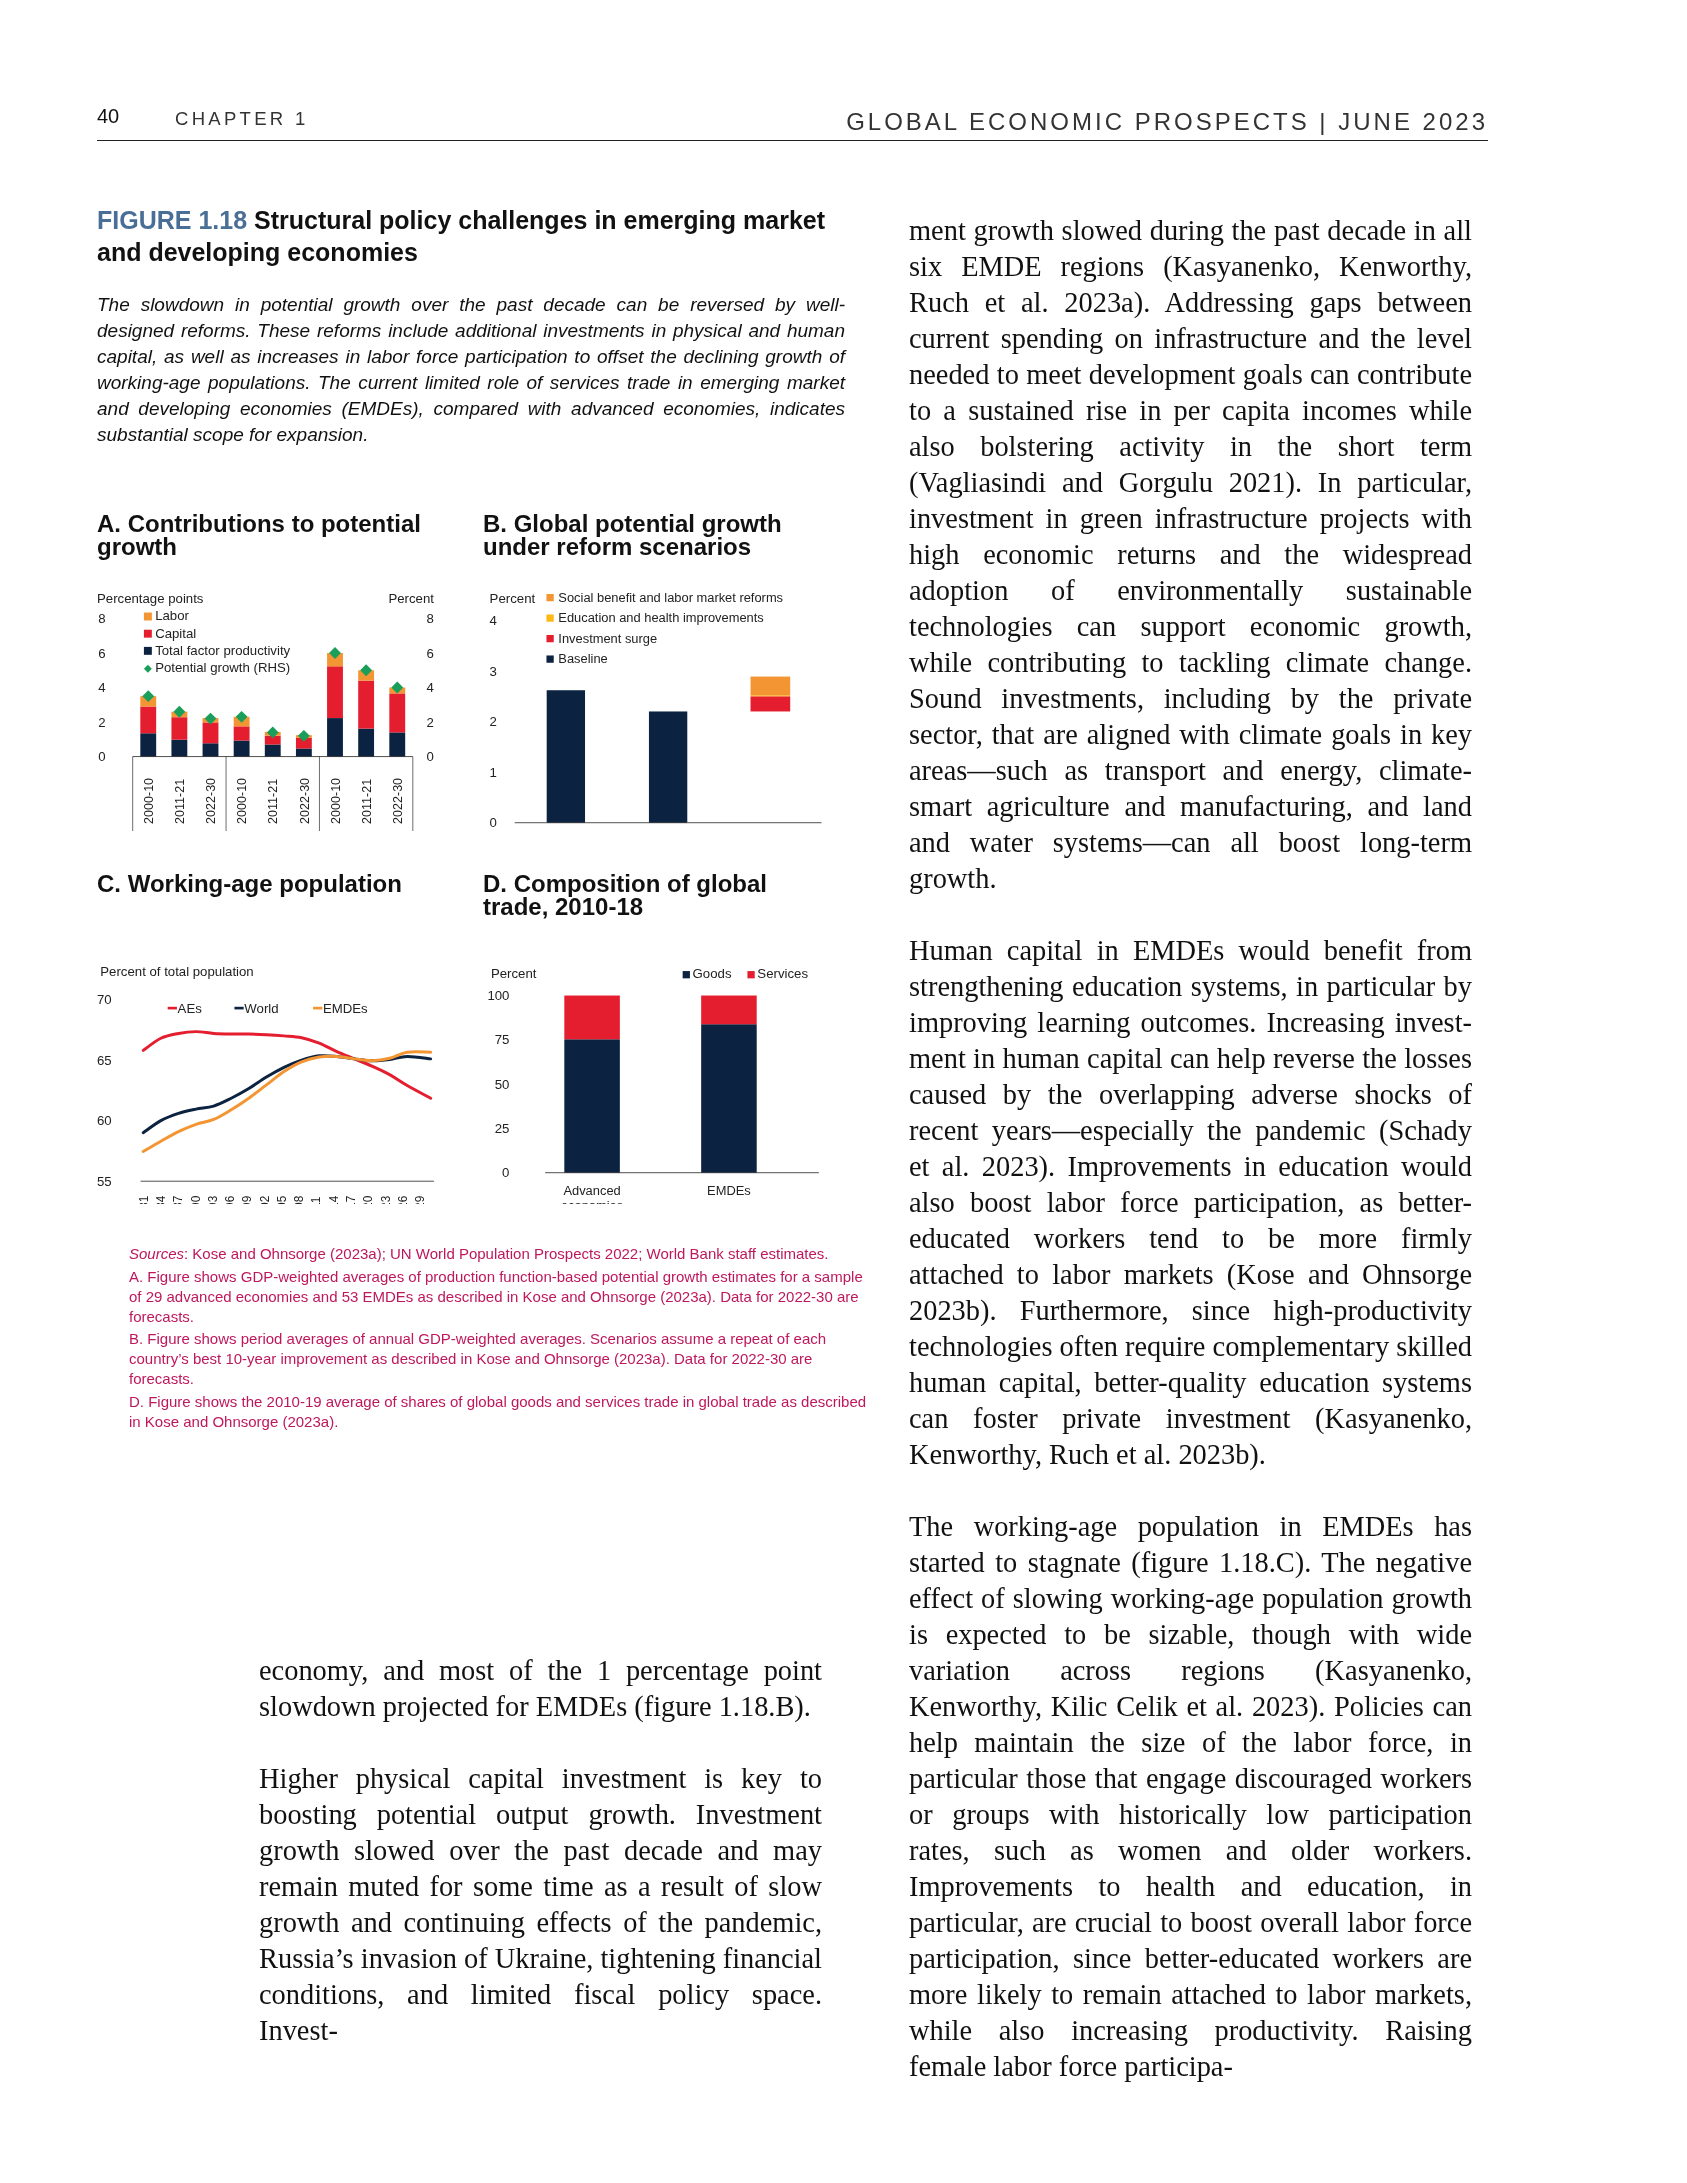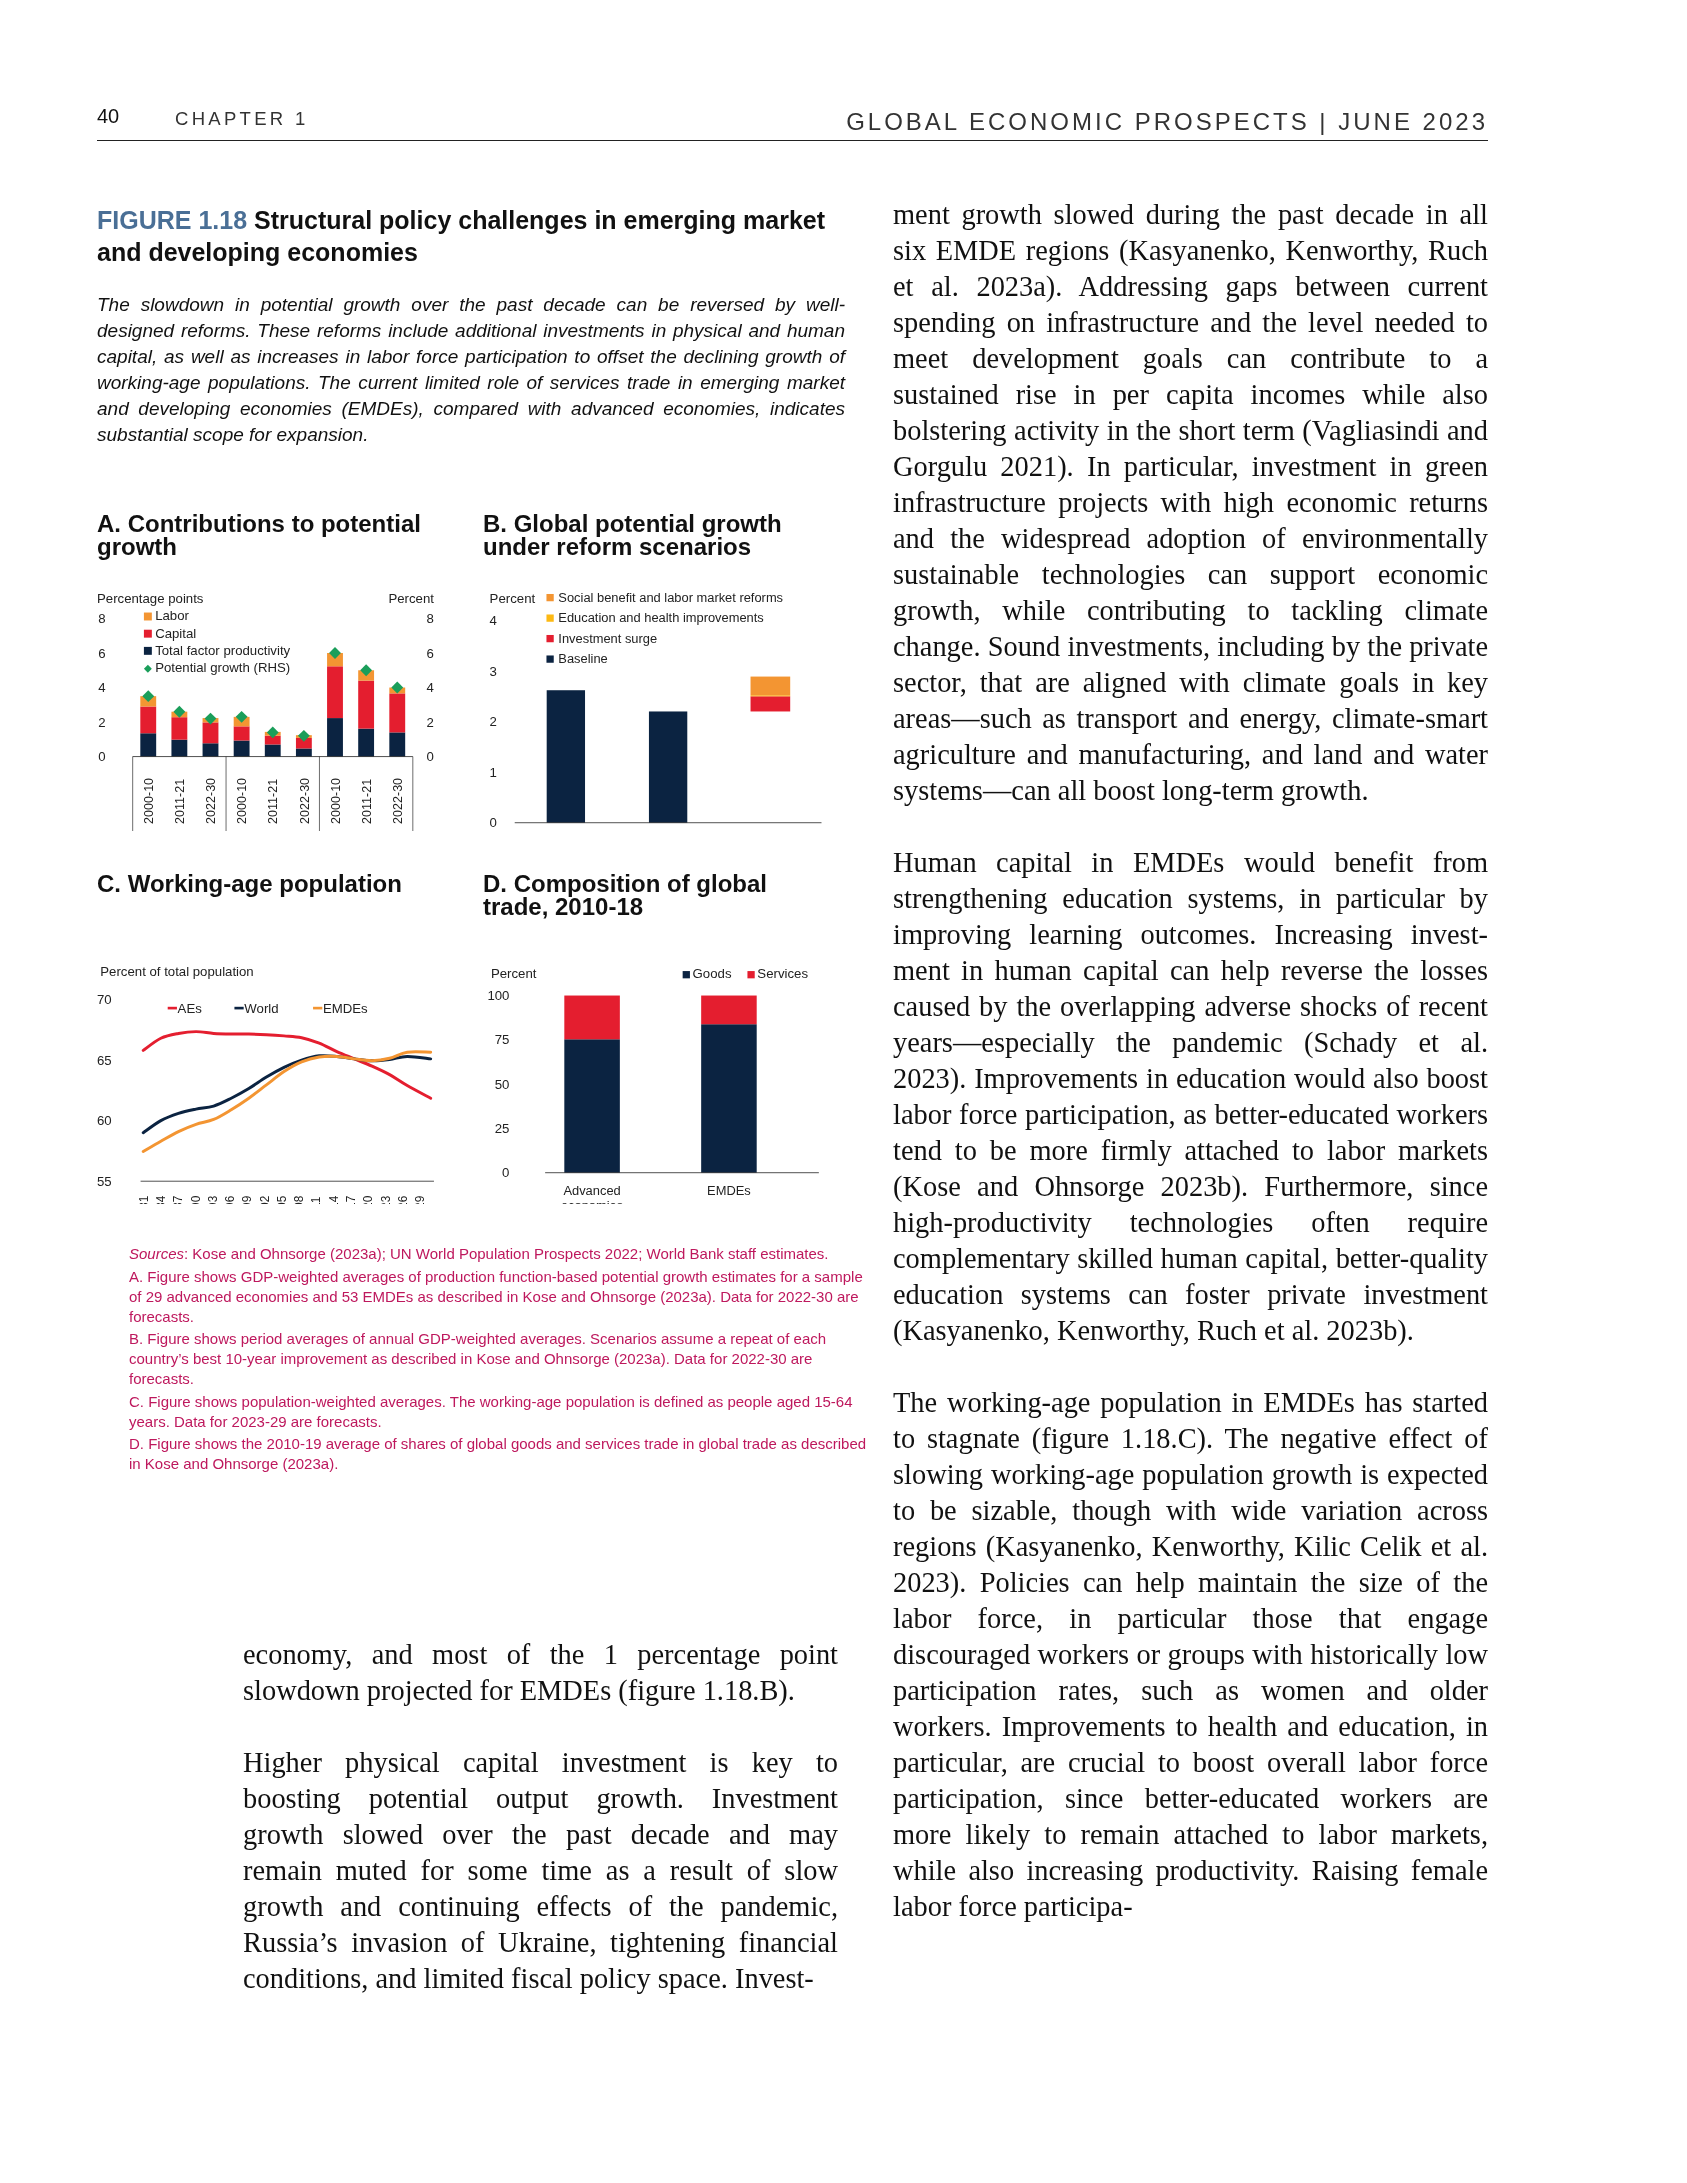--- a/index.html
+++ b/index.html
@@ -17,21 +17,21 @@
 
   .panel { position:absolute; }
   .panel-title { font-family:"Liberation Sans", sans-serif; font-weight:bold; font-size:24px; line-height:22.5px; margin:0; }
   svg text { font-family:"Liberation Sans", sans-serif; fill:#222; }
 
   #notes { position:absolute; left:97px; top:1244px; width:748px; font-family:"Liberation Sans", sans-serif; font-size:15px; line-height:20px; color:#be185d;margin-left:32px; }
   #notes p { margin:0 0 2.6px 0; }
   #notes i { font-style:italic; }
 
   .bodytext { position:absolute; font-family:"Liberation Serif", serif; font-size:28.4px; line-height:36px; text-align:justify; color:#111; }
-  .bodytext p { margin:0; text-align:justify; }
+  .bodytext p { margin:16px; text-align:justify; }
   #col-left-text { left:243px; top:1637px; width:595px; }
   #col-right-text { left:893px; top:197px; width:595px; }
   #col-right-text p { margin-bottom:36px; }
 </style>
 </head>
 <body>
 
 <div id="page-header">
   <span id="page-num">40</span>
   <span id="chapter">CHAPTER 1</span>
@@ -214,21 +214,20 @@
       <text x="317" y="159" font-size="20">Goods</text>
       <rect x="400" y="148" width="11" height="11" fill="#e41e2f"></rect>
       <text x="415" y="159" font-size="20">Services</text>
     </svg>
 </div>
 
 <div id="notes">
   <p><i>Sources</i><span>: Kose and Ohnsorge (2023a); UN World Population Prospects 2022; World Bank staff estimates.</span></p>
   <p>A. Figure shows GDP-weighted averages of production function-based potential growth estimates for a sample of 29 advanced economies and 53 EMDEs as described in Kose and Ohnsorge (2023a). Data for 2022-30 are forecasts.</p>
   <p>B. Figure shows period averages of annual GDP-weighted averages. Scenarios assume a repeat of each country’s best 10-year improvement as described in Kose and Ohnsorge (2023a). Data for 2022-30 are forecasts.</p>
-  <p>C. Figure shows population-weighted averages. The working-age population is defined as people aged 15-64 years. Data for 2023-29 are forecasts.</p>
   <p>D. Figure shows the 2010-19 average of shares of global goods and services trade in global trade as described in Kose and Ohnsorge (2023a).</p>
 </div>
 
 <div id="col-left-text" class="bodytext">
   <p style="margin-bottom:36px;">economy, and most of the 1 percentage point slowdown projected for EMDEs (figure 1.18.B).</p>
   <p>Higher physical capital investment is key to boosting potential output growth. Investment growth slowed over the past decade and may remain muted for some time as a result of slow growth and continuing effects of the pandemic, Russia’s invasion of Ukraine, tightening financial conditions, and limited fiscal policy space. Invest-</p>
 </div>
 <div id="col-right-text" class="bodytext">
   <p>ment growth slowed during the past decade in all six EMDE regions (Kasyanenko, Kenworthy, Ruch et al. 2023a). Addressing gaps between current spending on infrastructure and the level needed to meet development goals can contribute to a sustained rise in per capita incomes while also bolstering activity in the short term (Vagliasindi and Gorgulu 2021). In particular, investment in green infrastructure projects with high economic returns and the widespread adoption of environ­mentally sustainable technologies can support economic growth, while contributing to tackling climate change. Sound investments, including by the private sector, that are aligned with climate goals in key areas—such as transport and energy, climate-smart agriculture and manufacturing, and land and water systems—can all boost long-term growth.</p>
   <p>Human capital in EMDEs would benefit from strengthening education systems, in particular by improving learning outcomes. Increasing invest­ment in human capital can help reverse the losses caused by the overlapping adverse shocks of recent years—especially the pandemic (Schady et al. 2023). Improvements in education would also boost labor force participation, as better-educated workers tend to be more firmly attached to labor markets (Kose and Ohnsorge 2023b). Further­more, since high-productivity technologies often require complementary skilled human capital, better-quality education systems can foster private investment (Kasyanenko, Kenworthy, Ruch et al. 2023b).</p>

